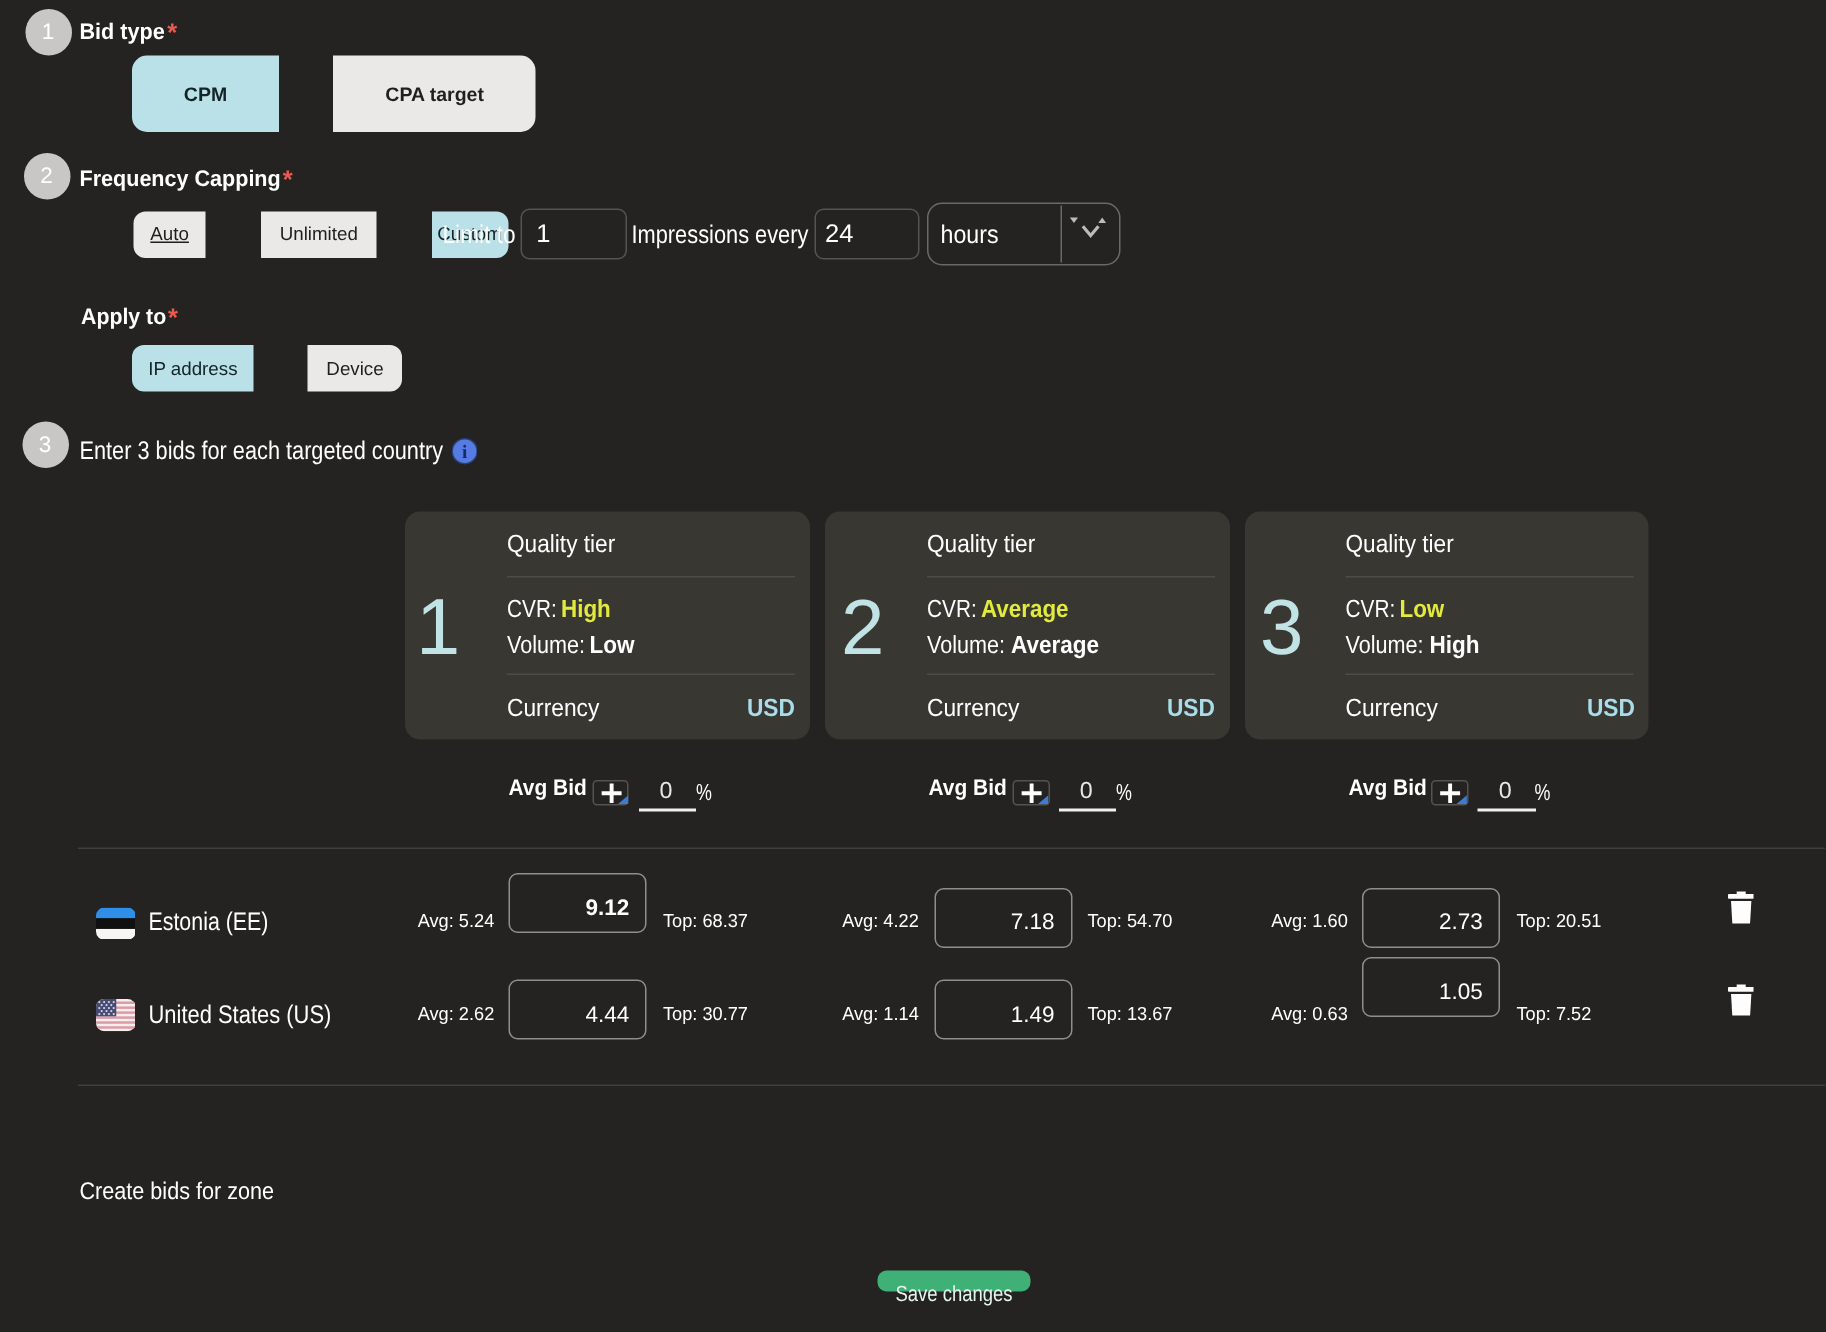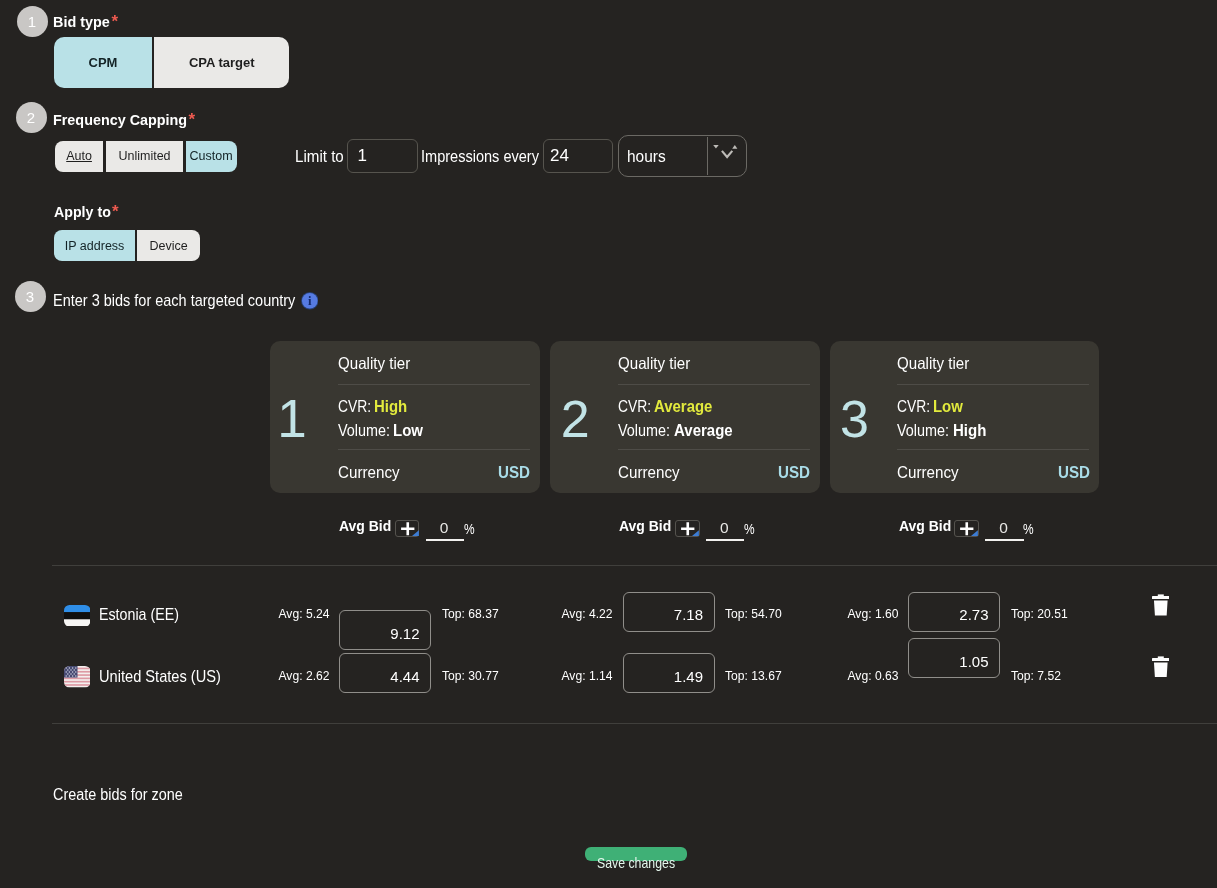--- a/index.html
+++ b/index.html
@@ -3,21 +3,21 @@
 <meta charset="utf-8">
 <style>
   * { margin:0; padding:0; box-sizing:border-box; }
   html,body { width:1217px; height:888px; background:#252321; overflow:hidden; }
   body { font-family:"Liberation Sans", sans-serif; color:#fff; position:relative; }
   .abs { position:absolute; }
   .t { position:absolute; white-space:nowrap; color:#fff; transform-origin:0 50%; }
   .tr { position:absolute; white-space:nowrap; color:#fff; transform-origin:100% 50%; }
   .circle { position:absolute; width:31px; height:31px; border-radius:50%; background:#c9c7c5; color:#ffffff; font-size:15px; line-height:31px; text-align:center; }
   .seg { position:absolute; display:flex; gap:2.25px; }
-  .seg .b { background:#eae9e7; color:#1f1f1f; display:flex; align-items:center; justify-content:center; white-space:nowrap; }
+  .seg .b { background:#eae9e7; color:#1f1f1f; display:flex; align-items:center; justify-content:center; white-space:nowrap;margin-left:34px; }
   .seg .b.on { background:#b9e1e7; color:#132326; }
   .seg1 .b:first-child { border-radius:10px 0 0 10px; }
   .seg1 .b:last-child { border-radius:0 10px 10px 0; }
   .seg2 .b:first-child { border-radius:8px 0 0 8px; }
   .seg2 .b:last-child { border-radius:0 8px 8px 0; }
   .seg1 .b { height:51px; font-size:13px; font-weight:bold; }
   .seg2 .b { height:31px; font-size:12.5px; }
   .inp { position:absolute; border:1px solid #56544e; border-radius:6px; color:#fff; font-size:17px; display:flex; align-items:center; padding-left:6px; }
   .card { position:absolute; width:269.5px; height:152px; background:#393731; border-radius:10px; top:341px; }
   .cline { position:absolute; height:1px; background:#4e4c47; width:192.4px; }
@@ -161,21 +161,21 @@
       </clipPath>
     </defs>
   <g clip-path="url(#f1)">
     <rect width="26.5" height="7.2" fill="#2f8ee8"></rect>
     <rect y="7.2" width="26.5" height="7.1" fill="#101010"></rect>
     <rect y="14.3" width="26.5" height="7.2" fill="#f7f6f4"></rect>
   </g>
 </svg>
 <div class="t" style="left:98.8px; top:606.4px; font-size:17px; line-height:17px; transform:scaleX(0.838);">Estonia (EE)</div>
 <div class="tr" style="left:229.9px; top:608.3px; width:99.5px; text-align:right; font-size:12.5px; line-height:12.5px; transform:scaleX(0.97);">Avg: 5.24</div>
-<div class="tinp" style="left:339px; top:610px;">9.12</div>
+<div class="tinp" style="left:339px; top:582px;font-weight:bold;">9.12</div>
 <div class="t" style="left:441.5px; top:608.3px; font-size:12.5px; line-height:12.5px; transform:scaleX(0.97);">Top: 68.37</div>
 <div class="tr" style="left:513.4px; top:608.3px; width:99.5px; text-align:right; font-size:12.5px; line-height:12.5px; transform:scaleX(0.97);">Avg: 4.22</div>
 <div class="tinp" style="left:622.5px; top:591.8px;">7.18</div>
 <div class="t" style="left:725px; top:608.3px; font-size:12.5px; line-height:12.5px; transform:scaleX(0.97);">Top: 54.70</div>
 <div class="tr" style="left:798.9px; top:608.3px; width:99.5px; text-align:right; font-size:12.5px; line-height:12.5px; transform:scaleX(0.97);">Avg: 1.60</div>
 <div class="tinp" style="left:908px; top:591.8px;">2.73</div>
 <div class="t" style="left:1010.5px; top:608.3px; font-size:12.5px; line-height:12.5px; transform:scaleX(0.97);">Top: 20.51</div>
 <svg class="abs" style="left:1151.8px; top:594.4px;" width="17.6" height="21.6" viewBox="0 0 17.6 21.6">
   <path d="M5.8 0.4 h6 v2.4 h-6 z" fill="#fdfdfd"></path>
   <rect x="0" y="2" width="17.6" height="3.1" rx="0.6" fill="#fdfdfd"></rect>

